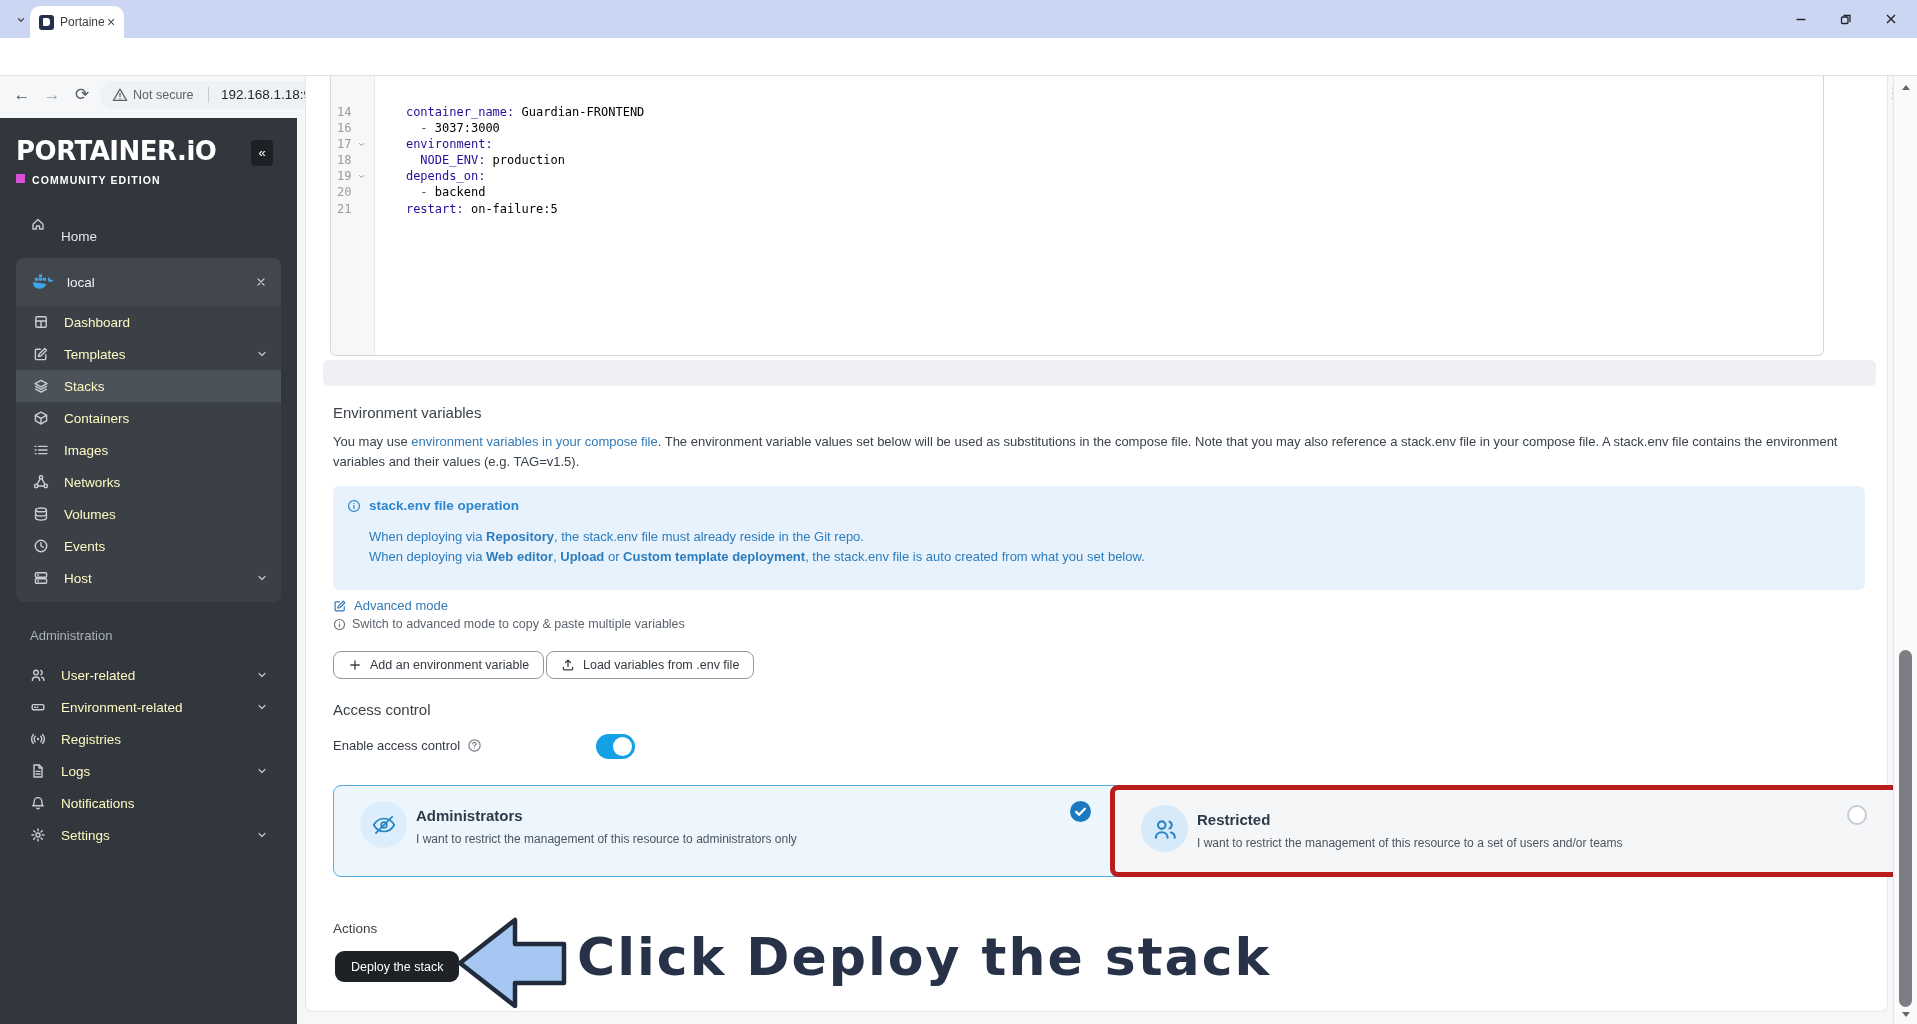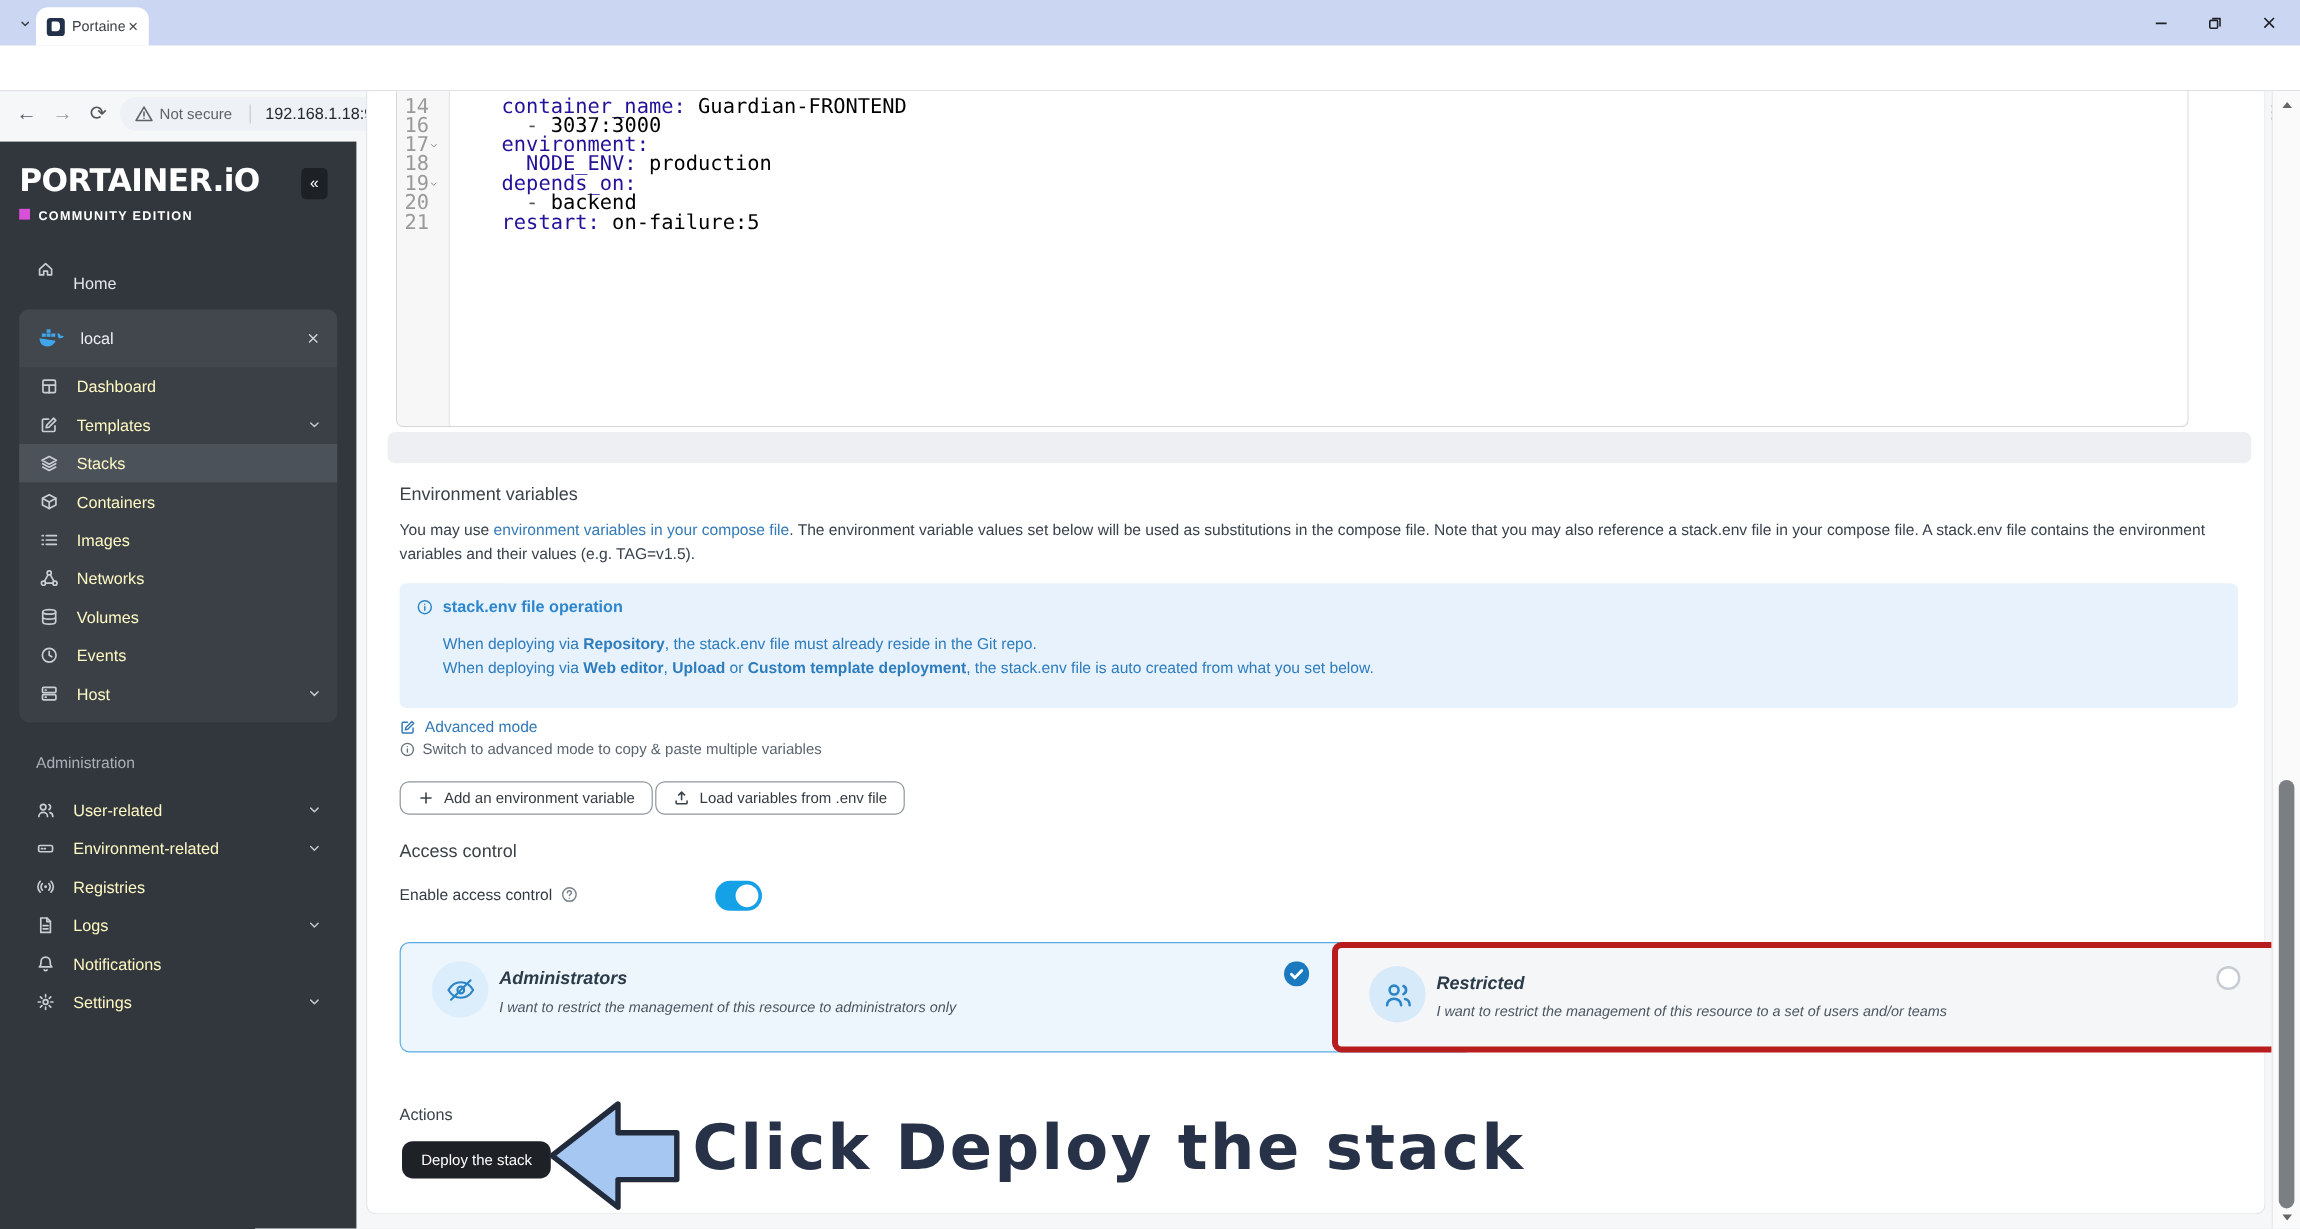--- a/index.html
+++ b/index.html
@@ -57,21 +57,21 @@
   .sb-ic svg, .chev svg, .local-x svg { width:100%; height:100%; display:block; }
   .admin-label { position:absolute; left:30px; top:510px; font-size:13px; color:#aab0b7; }
   .admin-items { position:absolute; left:0; top:541px; width:297px; }
   .admin-items .sb-item .sb-ic { margin-left:30px; }
   .admin-items .sb-item .chev { margin-right:28px; }
 
   
   .editor { position:absolute; left:330px; top:76px; width:1494px; height:280px; background:#fff;
             border:1px solid #d2d6db; border-top:none; border-radius:0 0 6px 6px; overflow:hidden; }
   .gutter-bg { position:absolute; left:0; top:0; width:44px; height:100%; background:#f7f7f7; border-right:1px solid #e7e7e7; }
-  .code-lines { position:absolute; left:0; top:5px; right:0; font-family:"DejaVu Sans Mono",monospace; font-size:17px; line-height:16.1px; }
+  .code-lines { position:absolute; left:0; top:28px; right:0; font-family:"DejaVu Sans Mono",monospace; font-size:12px; line-height:16.1px; }
   .cm-line { display:flex; }
   .cm-num { width:22px; padding-left:6px; color:#9a9a9a; flex:none; }
   .cm-fold { width:16px; flex:none; color:#7a7a7a; display:flex; align-items:center; justify-content:center; }
   .cm-fold svg { width:9px; height:9px; }
   .cm-code { white-space:pre; padding-left:8px; color:#000; }
   .tok-k { color:#221199; } .tok-d { color:#555; } .tok-p { color:#000; }
   .gray-strip { position:absolute; left:323px; top:360px; width:1553px; height:26px; background:#edeff2; border-radius:6px; }
 
   
   .sec-h { position:absolute; font-size:15px; color:#3b4248; font-weight:500; }
@@ -93,21 +93,21 @@
              background:#fff; border:1px solid #8f979f; border-radius:8px; font-size:12.5px; color:#333a41; font-family:inherit; }
   .env-btn .ic { width:14px; height:14px; color:#3a4148; }
   .env-btn .ic svg { width:100%; height:100%; display:block; }
 
   
   .enable-row { position:absolute; left:333px; top:738px; display:flex; align-items:center; gap:7px; font-size:13px; color:#343b44; }
   .help-ic { width:15px; height:15px; color:#7b838c; }
   .help-ic svg { width:100%; height:100%; display:block; }
   .toggle { position:absolute; left:596px; top:734px; width:39px; height:25px; background:#14a1e6; border-radius:13px; }
   .knob { position:absolute; right:3px; top:3px; width:19px; height:19px; background:#fff; border-radius:50%; }
-  .opt-card { position:absolute; top:785px; width:896px; height:92px; border-radius:8px;font-style:italic; }
+  .opt-card { position:absolute; top:785px; width:896px; height:92px; border-radius:8px; }
   .oc-admin { left:333px; background:#edf6fd; border:1px solid #58ade0; }
   .oc-restr { left:1110px; background:#f5f6f8; border:5px solid #b91c1c; }
   .opt-ic { position:absolute; left:26px; top:15px; width:47px; height:47px; border-radius:50%; display:flex; align-items:center; justify-content:center; color:#2a84c6; }
   .oc-admin .opt-ic { background:#dcedfb; } .oc-restr .opt-ic { background:#d7eafa; }
   .opt-ic svg { width:26px; height:26px; }
   .opt-title { position:absolute; left:82px; top:21px; font-size:15px; font-weight:700; color:#2c3b49; }
   .opt-desc { position:absolute; left:82px; top:46px; font-size:12px; color:#4a555f; }
   .check-ic { position:absolute; left:736px; top:15px; width:21px; height:21px; }
   .check-ic svg { width:100%; height:100%; display:block; }
   .radio-ic { position:absolute; left:732px; top:15px; width:20px; height:20px; border-radius:50%; border:2px solid #c6ccd2; background:#fff; }

